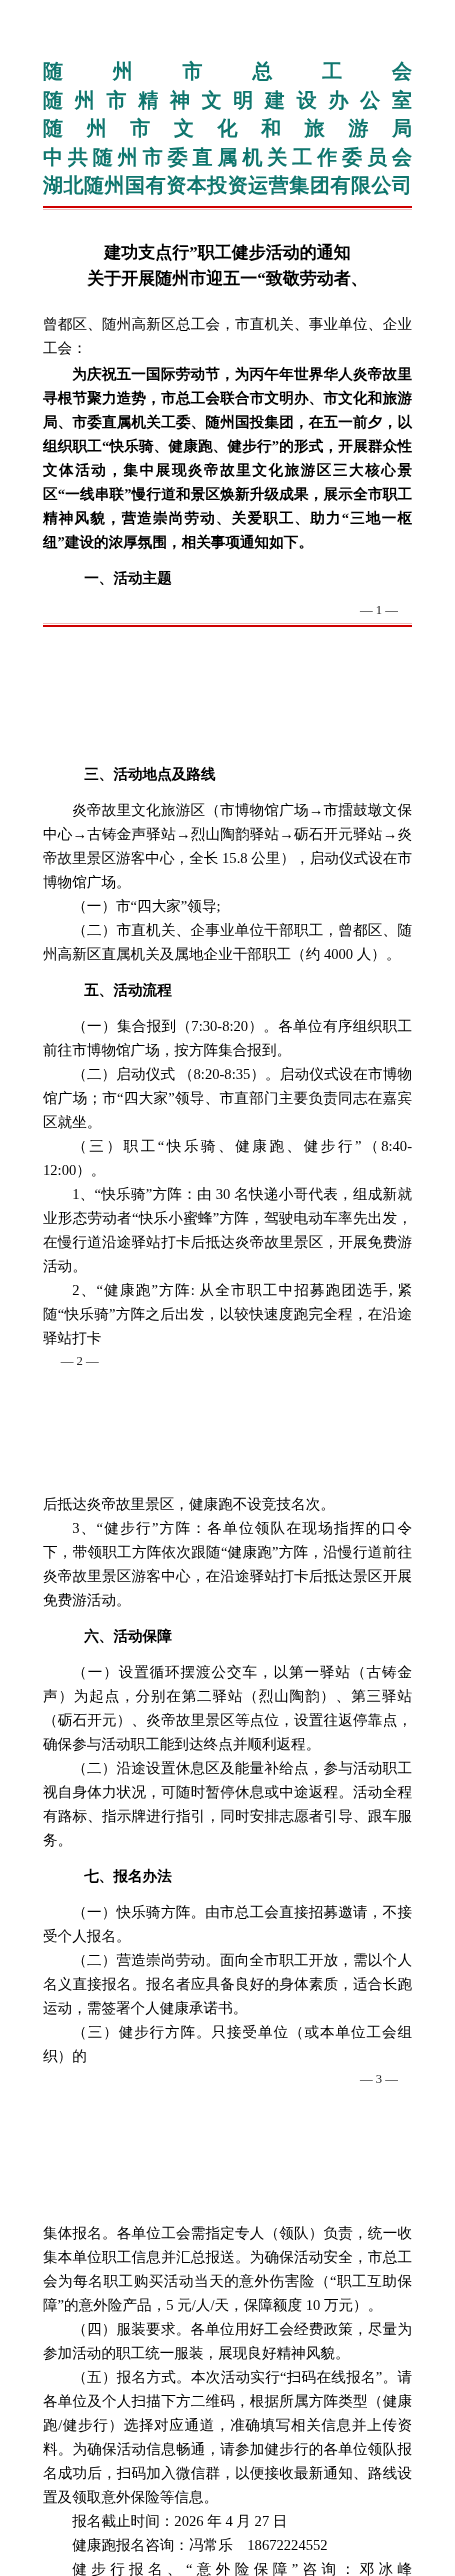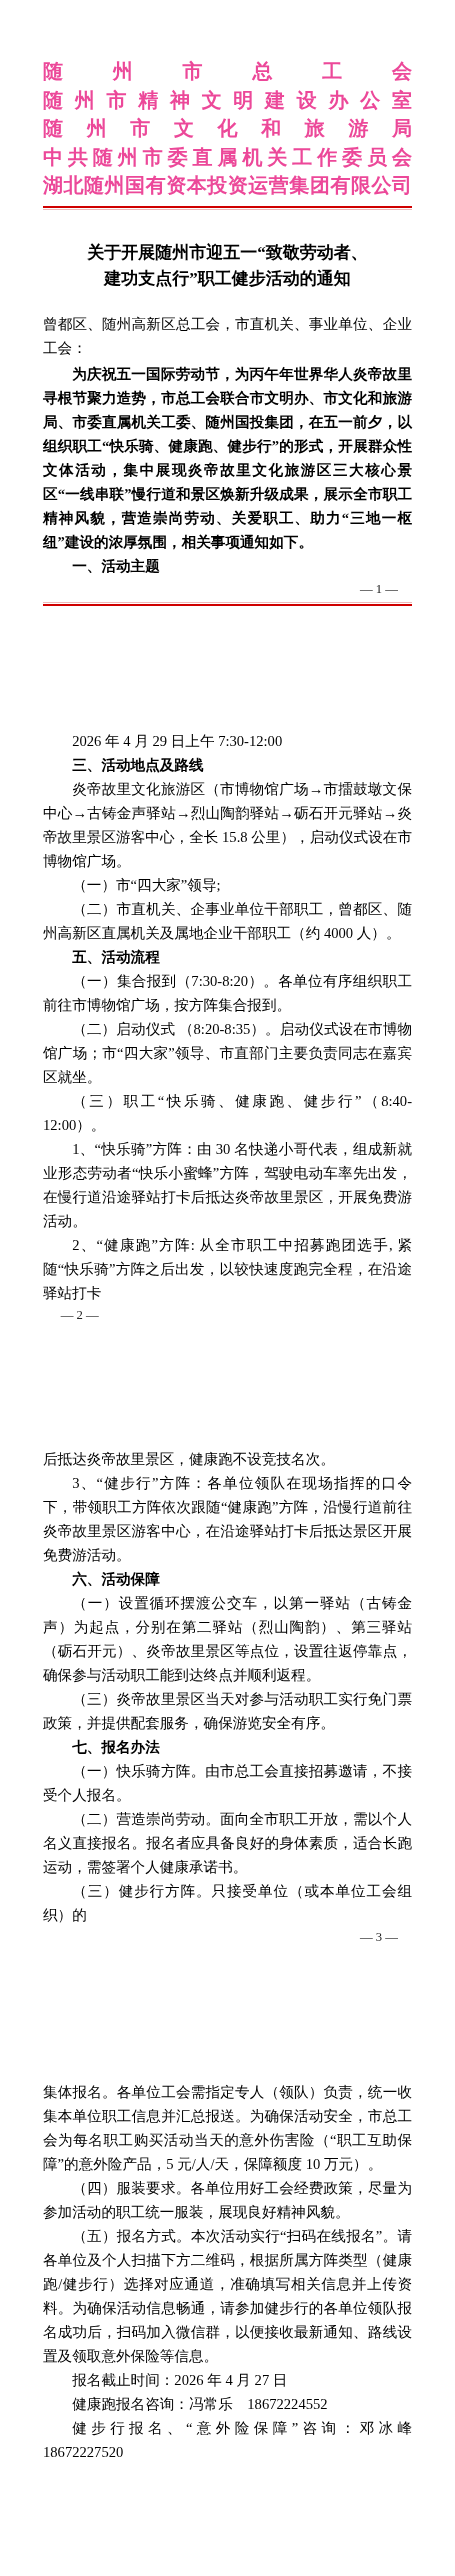--- a/index.html
+++ b/index.html
@@ -12,21 +12,21 @@
     font-family:"Liberation Serif","DejaVu Serif",serif;
     color:#000000;
   }
   .content{margin:0 43px;}
   
   .letterhead{padding-top:57px;}
   .org{
     font-size:20px;
     line-height:28.5px;
     font-weight:bold;
-    color:#ec4899;
+    color:#0f766e;
     text-align:justify;
     text-align-last:justify;
     white-space:nowrap;
   }
   
   .sep{margin-top:6.3px;}
   .sep .thick{height:1.9px;background:#cf0000;}
   .sep .gap{height:1.3px;background:#ffffff;}
   .sep .thin{height:0.6px;background:#efb9b9;}
   .sep2{margin-top:5px;}
@@ -38,21 +38,21 @@
     font-size:17px;
     line-height:26px;
   }
   
   .bodytext{font-size:14.6px;line-height:24px;text-align:justify;}
   .para{margin:0;text-indent:2em;}
   .para.noindent{text-indent:0;}
   .salutation{margin-top:20px;font-size:14.6px;line-height:24px;}
   .intro{margin-top:2.5px;font-weight:bold;}
   .sec-head{
-    margin:0;
+    margin:12px;
     text-indent:2em;
     font-weight:bold;
     font-size:14.6px;
     line-height:24px;
     font-family:"Liberation Sans","DejaVu Sans",sans-serif;
   }
   
   .pageno{
     font-size:12.7px;
     line-height:16.4px;
@@ -79,63 +79,62 @@
       <div class="org">湖北随州国有资本投资运营集团有限公司</div>
     </div>
 
     <div class="sep">
       <div class="thick"></div>
       <div class="gap"></div>
       <div class="thin"></div>
     </div>
 
     <div class="title">
+      <div>建功支点行”职工健步活动的通知</div>
       <div>关于开展随州市迎五一“致敬劳动者、</div>
-      <div>建功支点行”职工健步活动的通知</div>
     </div>
 
     <div class="bodytext">
       <div class="salutation">曾都区、随州高新区总工会，市直机关、事业单位、企业工会：</div>
       <p class="para intro">为庆祝五一国际劳动节，为丙午年世界华人炎帝故里寻根节聚力造势，市总工会联合市文明办、市文化和旅游局、市委直属机关工委、随州国投集团，在五一前夕，以组织职工“快乐骑、健康跑、健步行”的形式，开展群众性文体活动，集中展现炎帝故里文化旅游区三大核心景区“一线串联”慢行道和景区焕新升级成果，展示全市职工精神风貌，营造崇尚劳动、关爱职工、助力“三地一枢纽”建设的浓厚氛围，相关事项通知如下。</p>
       <p class="sec-head">一、活动主题</p>
     </div>
 
     <div class="pageno right">— 1 —</div>
 
     <div class="sep sep2">
       <div class="thin"></div>
       <div class="gap"></div>
       <div class="thick"></div>
     </div>
 
     <div class="pagegap1"></div>
 
     <div class="bodytext">
-      <p class="para">2026 年 4 月 29 日上午 7:30-12:00</p>
       <p class="sec-head">三、活动地点及路线</p>
       <p class="para">炎帝故里文化旅游区（市博物馆广场→市擂鼓墩文保中心→古铸金声驿站→烈山陶韵驿站→砺石开元驿站→炎帝故里景区游客中心，全长 15.8 公里），启动仪式设在市博物馆广场。</p>
       <p class="para">（一）市“四大家”领导;</p>
       <p class="para">（二）市直机关、企事业单位干部职工，曾都区、随州高新区直属机关及属地企业干部职工（约 4000 人）。</p>
       <p class="sec-head">五、活动流程</p>
       <p class="para">（一）集合报到（7:30-8:20）。各单位有序组织职工前往市博物馆广场，按方阵集合报到。</p>
       <p class="para">（二）启动仪式 （8:20-8:35）。启动仪式设在市博物馆广场；市“四大家”领导、市直部门主要负责同志在嘉宾区就坐。</p>
       <p class="para">（三）职工“快乐骑、健康跑、健步行”（8:40-12:00）。</p>
       <p class="para">1、“快乐骑”方阵：由 30 名快递小哥代表，组成新就业形态劳动者“快乐小蜜蜂”方阵，驾驶电动车率先出发，在慢行道沿途驿站打卡后抵达炎帝故里景区，开展免费游活动。</p>
       <p class="para">2、“健康跑”方阵: 从全市职工中招募跑团选手, 紧随“快乐骑”方阵之后出发，以较快速度跑完全程，在沿途驿站打卡</p>
     </div>
     <div class="pageno left">— 2 —</div>
 
     <div class="pagegap2"></div>
 
     <div class="bodytext">
       <p class="para noindent">后抵达炎帝故里景区，健康跑不设竞技名次。</p>
       <p class="para">3、“健步行”方阵：各单位领队在现场指挥的口令下，带领职工方阵依次跟随“健康跑”方阵，沿慢行道前往炎帝故里景区游客中心，在沿途驿站打卡后抵达景区开展免费游活动。</p>
       <p class="sec-head">六、活动保障</p>
       <p class="para">（一）设置循环摆渡公交车，以第一驿站（古铸金声）为起点，分别在第二驿站（烈山陶韵）、第三驿站（砺石开元）、炎帝故里景区等点位，设置往返停靠点，确保参与活动职工能到达终点并顺利返程。</p>
-      <p class="para">（三）炎帝故里景区当天对参与活动职工实行免门票政策，并提供配套服务，确保游览安全有序。</p>
+      <p class="para">（二）沿途设置休息区及能量补给点，参与活动职工视自身体力状况，可随时暂停休息或中途返程。活动全程有路标、指示牌进行指引，同时安排志愿者引导、跟车服务。</p>
       <p class="sec-head">七、报名办法</p>
       <p class="para">（一）快乐骑方阵。由市总工会直接招募邀请，不接受个人报名。</p>
       <p class="para">（二）营造崇尚劳动。面向全市职工开放，需以个人名义直接报名。报名者应具备良好的身体素质，适合长跑运动，需签署个人健康承诺书。</p>
       <p class="para">（三）健步行方阵。只接受单位（或本单位工会组织）的</p>
     </div>
     <div class="pageno right">— 3 —</div>
 
     <div class="pagegap3"></div>
 
     <div class="bodytext">

